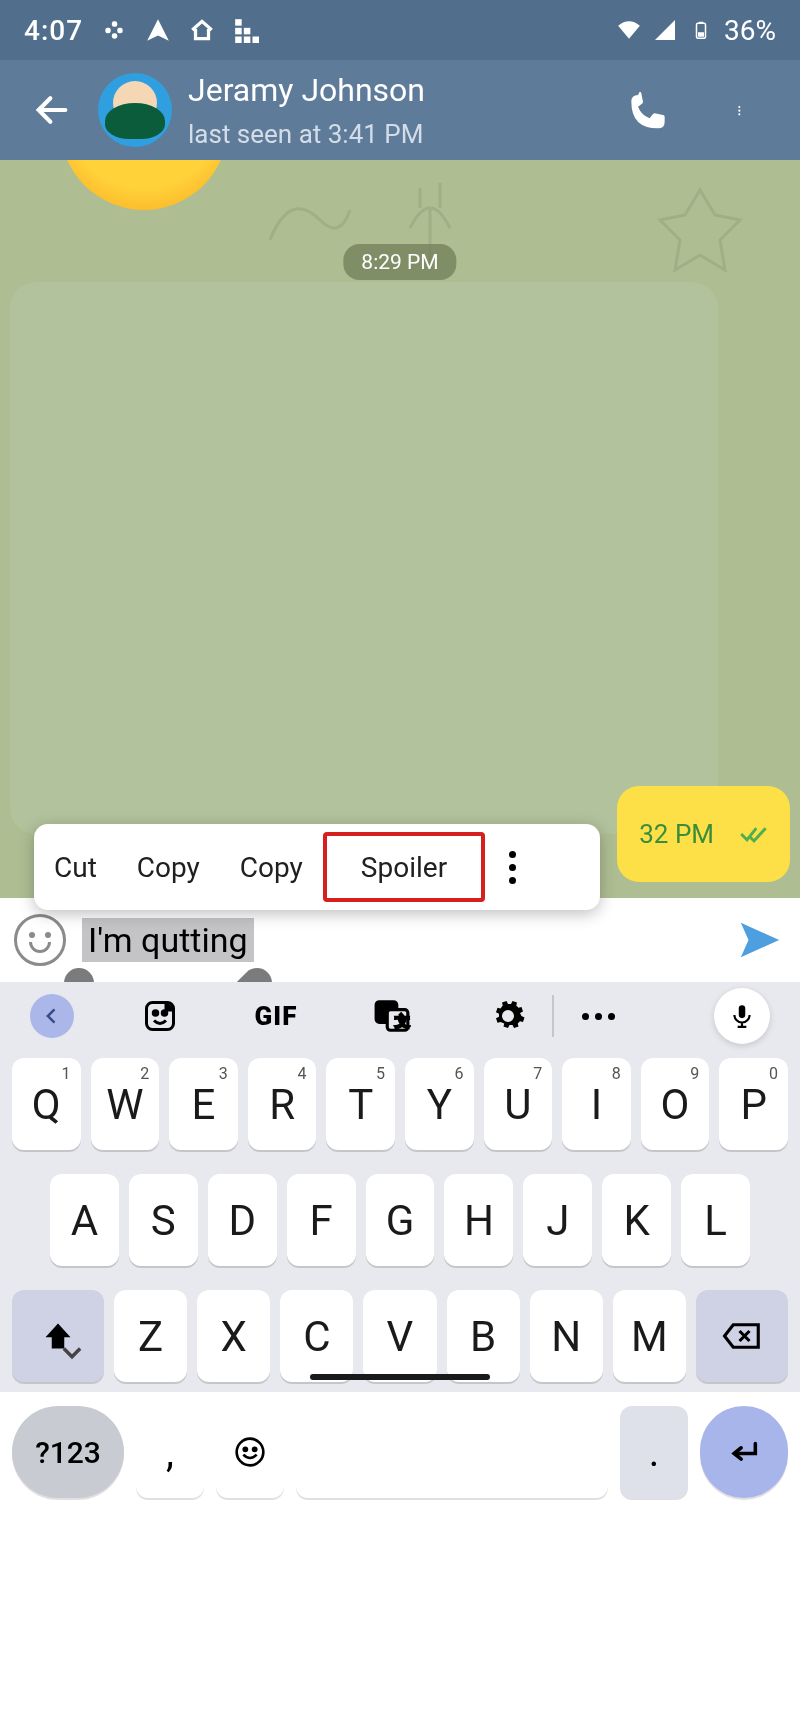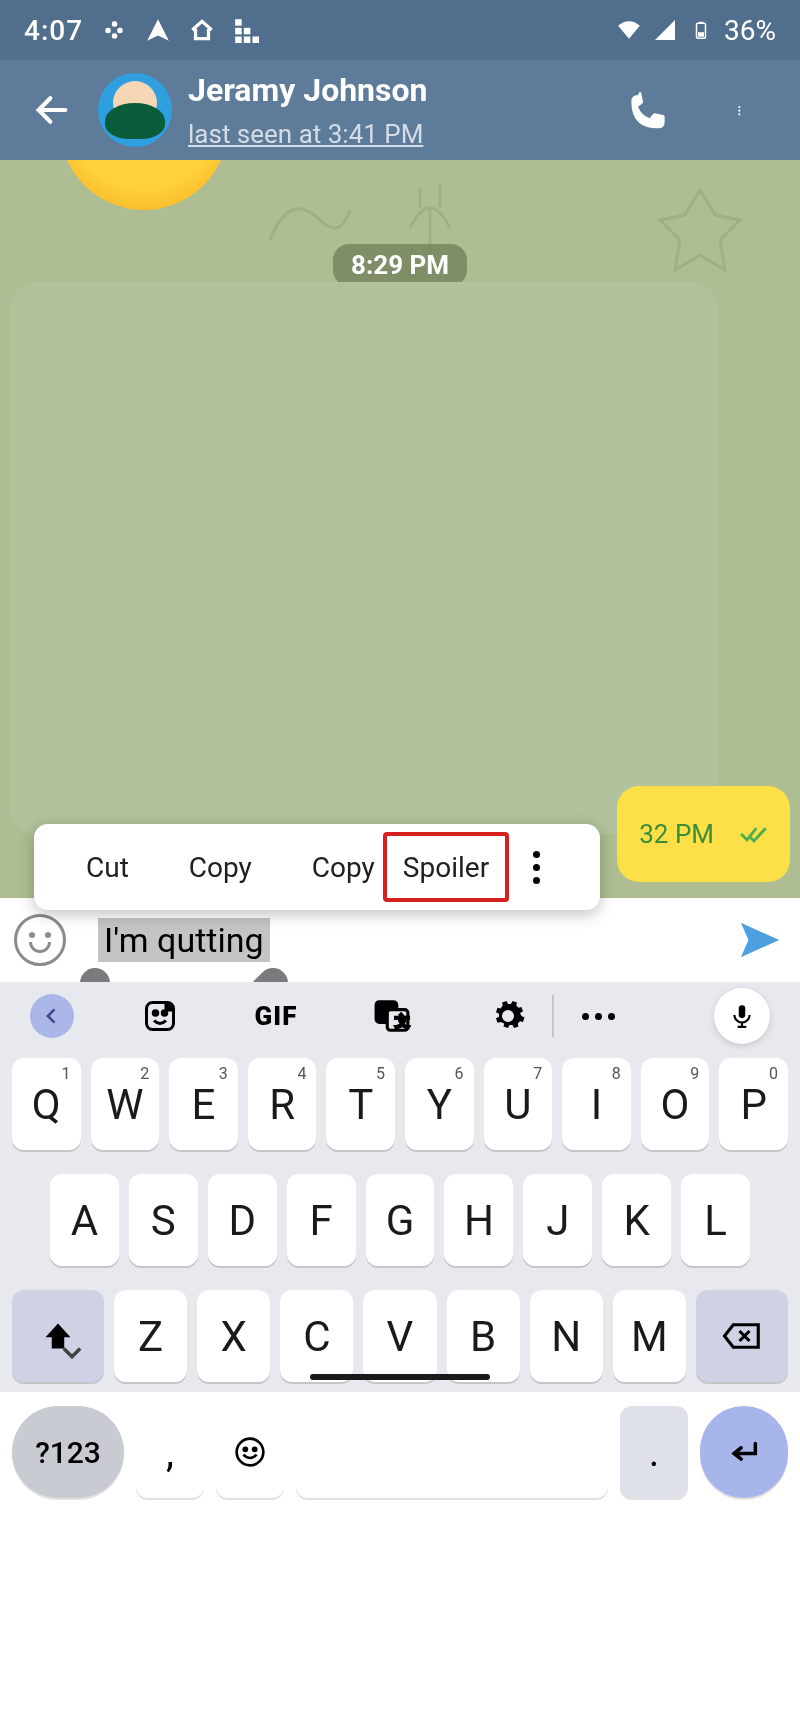--- a/index.html
+++ b/index.html
@@ -13,51 +13,51 @@
   .status-time { font-weight: 500; letter-spacing: 1px; }
   .status-icon { width: 26px; height: 26px; display: inline-flex; align-items: center; justify-content: center; }
 
   
   .chat-header { height: 100px; background: #5e7c9a; display: flex; align-items: center; padding: 0 10px 0 22px; color: #fff; position: relative; z-index: 2; }
   .back-btn { width: 60px; height: 60px; display:flex; align-items:center; justify-content:center; }
   .avatar { width: 74px; height: 74px; border-radius: 50%; background: #2f9fe0; margin-left: 16px; position: relative; overflow: hidden; }
   .avatar-head { position:absolute; top:8px; left:50%; transform:translateX(-50%); width:44px; height:44px; border-radius:50%; background:#f5d6b5; }
   .avatar-mask { position:absolute; bottom:8px; left:50%; transform:translateX(-50%); width:60px; height:36px; border-radius:50% 50% 40% 40%; background:#0a5c3b; }
   .header-titles { margin-left: 16px; display:flex; flex-direction:column; }
-  .header-name { font-size: 32px; font-weight: 700; }
-  .header-sub { font-size: 26px; color: #d4dde7; margin-top: 10px; text-decoration: underline; }
+  .header-name { font-size: 32px; font-weight: 400; }
+  .header-sub { font-size: 26px; color: #d4dde7; margin-top: 10px; }
   .header-actions { margin-left:auto; display:flex; align-items:center; gap: 46px; padding-right: 24px; }
   .icon-btn { width:48px; height:48px; display:flex; align-items:center; justify-content:center; }
 
   
   .chat-body { flex: 0 0 738px; background: #aebe92; position: relative; overflow:hidden; }
   .doodle { position:absolute; opacity:.12; stroke:#3f4a2e; fill:none; stroke-width:3; }
   .emoji-partial { position:absolute; top:-40px; left:60px; width:168px; height:90px; }
   .emoji-body { width:168px; height:168px; border-radius:50%; background: radial-gradient(circle at 50% 40%, #ffd23a 60%, #f8a21a 100%); position:absolute; top:-78px; }
-  .time-badge { position:absolute; top:84px; left:50%; transform:translateX(-50%); background: rgba(111,126,87,.75); color:#fff; font-size:26px; padding:6px 18px; border-radius:16px; font-weight:700; }
+  .time-badge { position:absolute; top:84px; left:50%; transform:translateX(-50%); background: rgba(111,126,87,.75); color:#fff; font-size:21px; padding:6px 18px; border-radius:16px; font-weight:400; }
   .big-bubble { position:absolute; top:122px; left:10px; right:82px; height:552px; background:#b2c29c; border-radius:26px; }
   .small-bubble { position:absolute; bottom:16px; right:10px; background:#fde047; border-radius:22px; padding:33px 22px; font-size:26px; color:#3a8d3a; display:flex; align-items:center; gap:26px; }
   .checks { display:inline-flex; }
   .checks svg { width:28px; height:20px; }
 
   
   .context-menu { position:absolute; left:34px; top:824px; width:566px; height:86px; background:#fff; border-radius:14px; box-shadow:0 4px 16px rgba(0,0,0,.25); display:flex; align-items:center; z-index:5; }
-  .ctx-item { flex:0 0 auto; font-size:28px; color:#202020; padding:0 8px; height:100%; display:flex; align-items:center; font-weight:400;margin-left:44px; }
-  .ctx-item.spoiler { border:4px solid #d6201f; border-radius:4px; margin:6px 0; padding:0 16px; height:70px; }
+  .ctx-item { flex:0 0 auto; font-size:28px; color:#202020; padding:0 20px; height:100%; display:flex; align-items:center; font-weight:400; }
+  .ctx-item.spoiler { border:4px solid #d6201f; border-radius:4px; margin:6px 0; padding:0 34px; height:70px; }
   .ctx-more { width:54px; display:flex; align-items:center; justify-content:center; }
   .ctx-more .dots { display:flex; flex-direction:column; gap:6px; }
   .ctx-more .dots span { width:7px; height:7px; background:#000; border-radius:50%; }
 
   
   .input-row { position:absolute; top:898px; left:0; right:0; height:84px; background:#fff; display:flex; align-items:center; padding:0 12px 0 14px; }
   .emoji-input-icon { width:52px; height:52px; border:3px solid #8b8b8b; border-radius:50%; display:flex; align-items:center; justify-content:center; position:relative; }
   .emoji-input-icon::before, .emoji-input-icon::after { content:''; position:absolute; width:6px; height:6px; background:#8b8b8b; border-radius:50%; top:15px; }
   .emoji-input-icon::before{left:12px;} .emoji-input-icon::after{right:12px;}
   .emoji-smile { position:absolute; bottom:10px; left:50%; transform:translateX(-50%); width:22px; height:11px; border:3px solid #8b8b8b; border-top:none; border-radius:0 0 22px 22px; }
-  .msg-input { font-size:34px; color:#000; margin-left:32px; background:#c4c4c6; padding:2px 6px; position:relative; }
+  .msg-input { font-size:34px; color:#000; margin-left:16px; background:#c4c4c6; padding:2px 6px; position:relative; }
   .sel-handle { position:absolute; width:30px; height:30px; background:#7b7b7e; border-radius:50% 50% 50% 0; }
   .sel-handle.left { bottom:-36px; left:-18px; transform:rotate(-45deg) scaleX(-1); border-radius:50% 50% 0 50%; }
   .sel-handle.right { bottom:-36px; right:-18px; transform:rotate(45deg); }
   .send-btn { margin-left:auto; width:56px; height:56px; display:flex; align-items:center; justify-content:center; }
 
   
   .keyboard { position:absolute; top:982px; left:0; right:0; bottom:0; background:#e8e9ee; display:flex; flex-direction:column; }
   .kb-toolbar { height:80px; display:flex; align-items:center; padding:4px 30px; gap:10px; }
   .kb-tool { width:60px; height:60px; display:flex; align-items:center; justify-content:center; }
   .kb-tool.chev { width:44px; height:44px; background:#aab7e8; border-radius:50%; }

